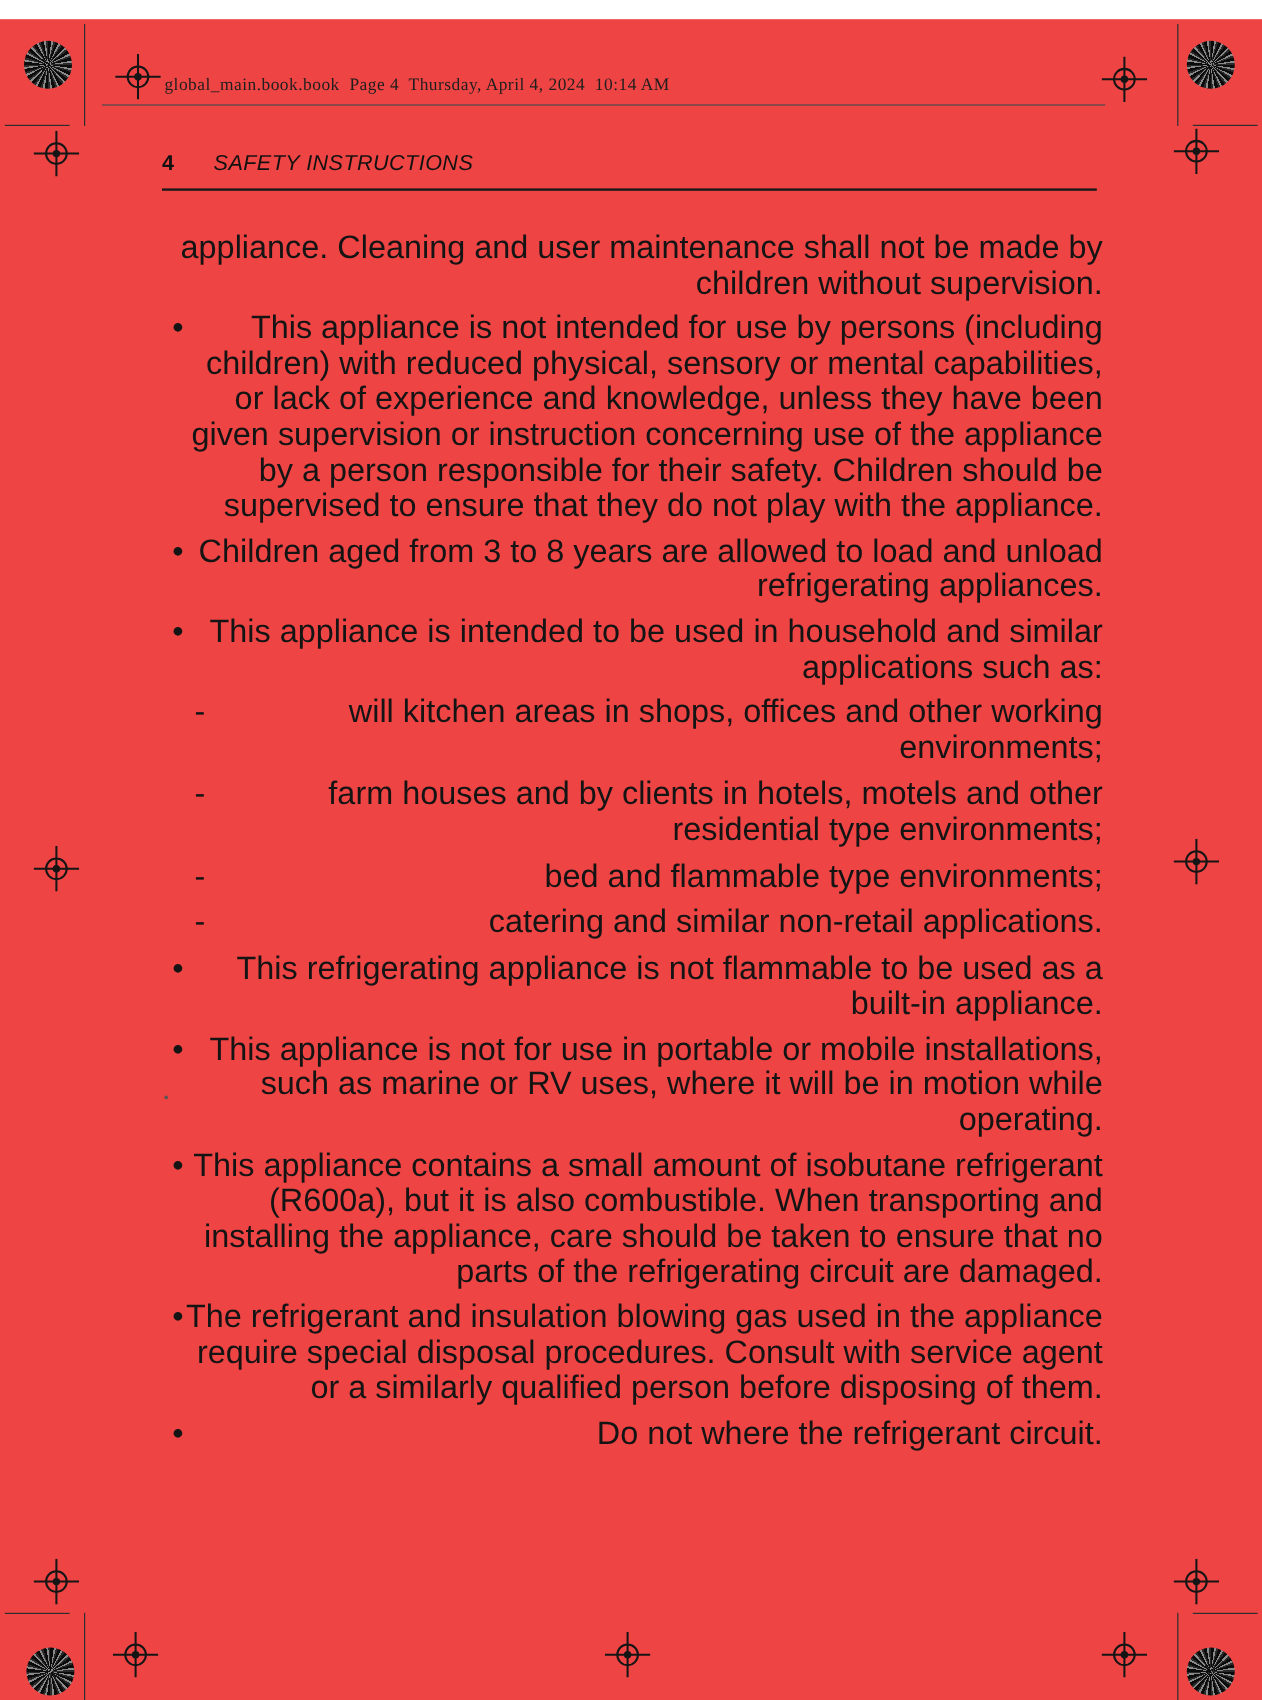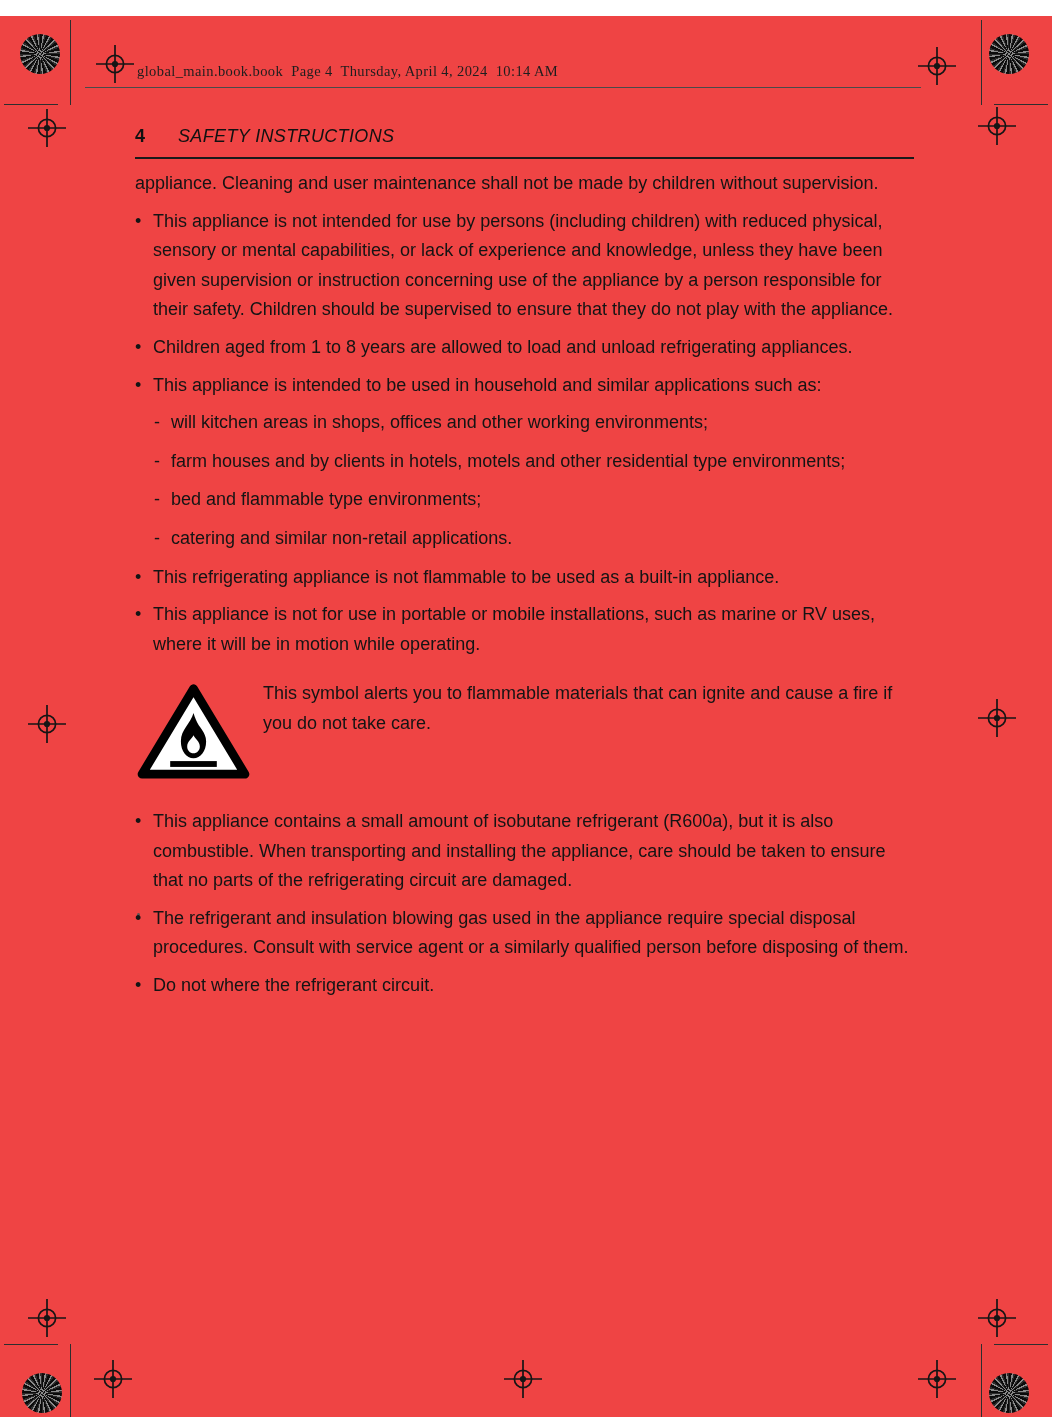--- a/index.html
+++ b/index.html
@@ -39,22 +39,22 @@
     position: absolute; left: 135px; top: 110px;
     display: flex; align-items: baseline;
     font-size: 18px; color: #111;
   }
   .page-num { font-weight: bold; width: 43px; }
   .section-title { letter-spacing: 0.35px; font-style: italic; }
   .title-rule { position: absolute; left: 135px; top: 141px; width: 779px; height: 2.4px; background: #1a1a1a; }
 
   
   .content {
-    position: absolute; left: 135px; top: 153px; width: 784px;
-    font-size: 18px; line-height: 29.6px; color: #141414;
+    position: absolute; left: 135px; top: 176px; width: 784px;
+    font-size: 27px; line-height: 29.6px; color: #141414; text-align: right;
   }
   .para { display: flex; }
   .para + .para, .sub-list { margin-top: 8px; }
   .marker { flex: none; width: 18px; }
   .sub-list { margin-left: 19px; }
   .sub-item { display: flex; }
   .sub-item + .sub-item { margin-top: 9px; }
   .dash { flex: none; width: 17px; }
   .txt { flex: 1; }
 
@@ -143,21 +143,21 @@
       <div class="txt">appliance. Cleaning and user maintenance shall not be made by children without supervision.</div>
     </div>
 
     <div class="para">
       <span class="marker">•</span>
       <div class="txt">This appliance is not intended for use by persons (including children) with reduced physical, sensory or mental capabilities, or lack of experience and knowledge, unless they have been given supervision or instruction concerning use of the appliance by a person responsible for their safety. Children should be supervised to ensure that they do not play with the appliance.</div>
     </div>
 
     <div class="para">
       <span class="marker">•</span>
-      <div class="txt">Children aged from 1 to 8 years are allowed to load and unload refrigerating appliances.</div>
+      <div class="txt">Children aged from 3 to 8 years are allowed to load and unload refrigerating appliances.</div>
     </div>
 
     <div class="para">
       <span class="marker">•</span>
       <div class="txt">This appliance is intended to be used in household and similar applications such as:</div>
     </div>
 
     <div class="sub-list">
       <div class="sub-item">
         <span class="dash">-</span>
@@ -180,31 +180,20 @@
     <div class="para" style="margin-top:9px">
       <span class="marker">•</span>
       <div class="txt">This refrigerating appliance is not flammable to be used as a built-in appliance.</div>
     </div>
 
     <div class="para">
       <span class="marker">•</span>
       <div class="txt">This appliance is not for use in portable or mobile installations, such as marine or RV uses, where it will be in motion while operating.</div>
     </div>
 
-    <div class="warning-row">
-      <div class="warning-icon">
-        <svg viewBox="0 0 120 104" width="117" height="101">
-          <path d="M60 9 L113 97 L7 97 Z" fill="#ffffff" stroke="#000000" stroke-width="9" stroke-linejoin="round"></path>
-          <path fill-rule="evenodd" fill="#000000" d="M60 34 C57 45 47 51 47 63 C47 73.5 52.8 80.5 60 80.5 C67.2 80.5 73 73.5 73 63 C73 54 65.5 49 62.5 41 C61.5 38.5 60.8 36.5 60 34 Z
-               M60 57 C58 61 53.5 63.5 53.5 68.5 C53.5 72.5 56.3 75.5 60 75.5 C63.7 75.5 66.5 72.5 66.5 68.5 C66.5 63.5 62 61 60 57 Z"></path>
-          <rect x="36" y="83.5" width="48" height="6" fill="#000000"></rect>
-        </svg>
-      </div>
-      <div class="warning-text txt">This symbol alerts you to flammable materials that can ignite and cause a fire if you do not take care.</div>
-    </div>
 
     <div class="para">
       <span class="marker">•</span>
       <div class="txt">This appliance contains a small amount of isobutane refrigerant (R600a), but it is also combustible. When transporting and installing the appliance, care should be taken to ensure that no parts of the refrigerating circuit are damaged.</div>
     </div>
 
     <div class="para">
       <span class="marker">•</span>
       <div class="txt">The refrigerant and insulation blowing gas used in the appliance require special disposal procedures. Consult with service agent or a similarly qualified person before disposing of them.</div>
     </div>

